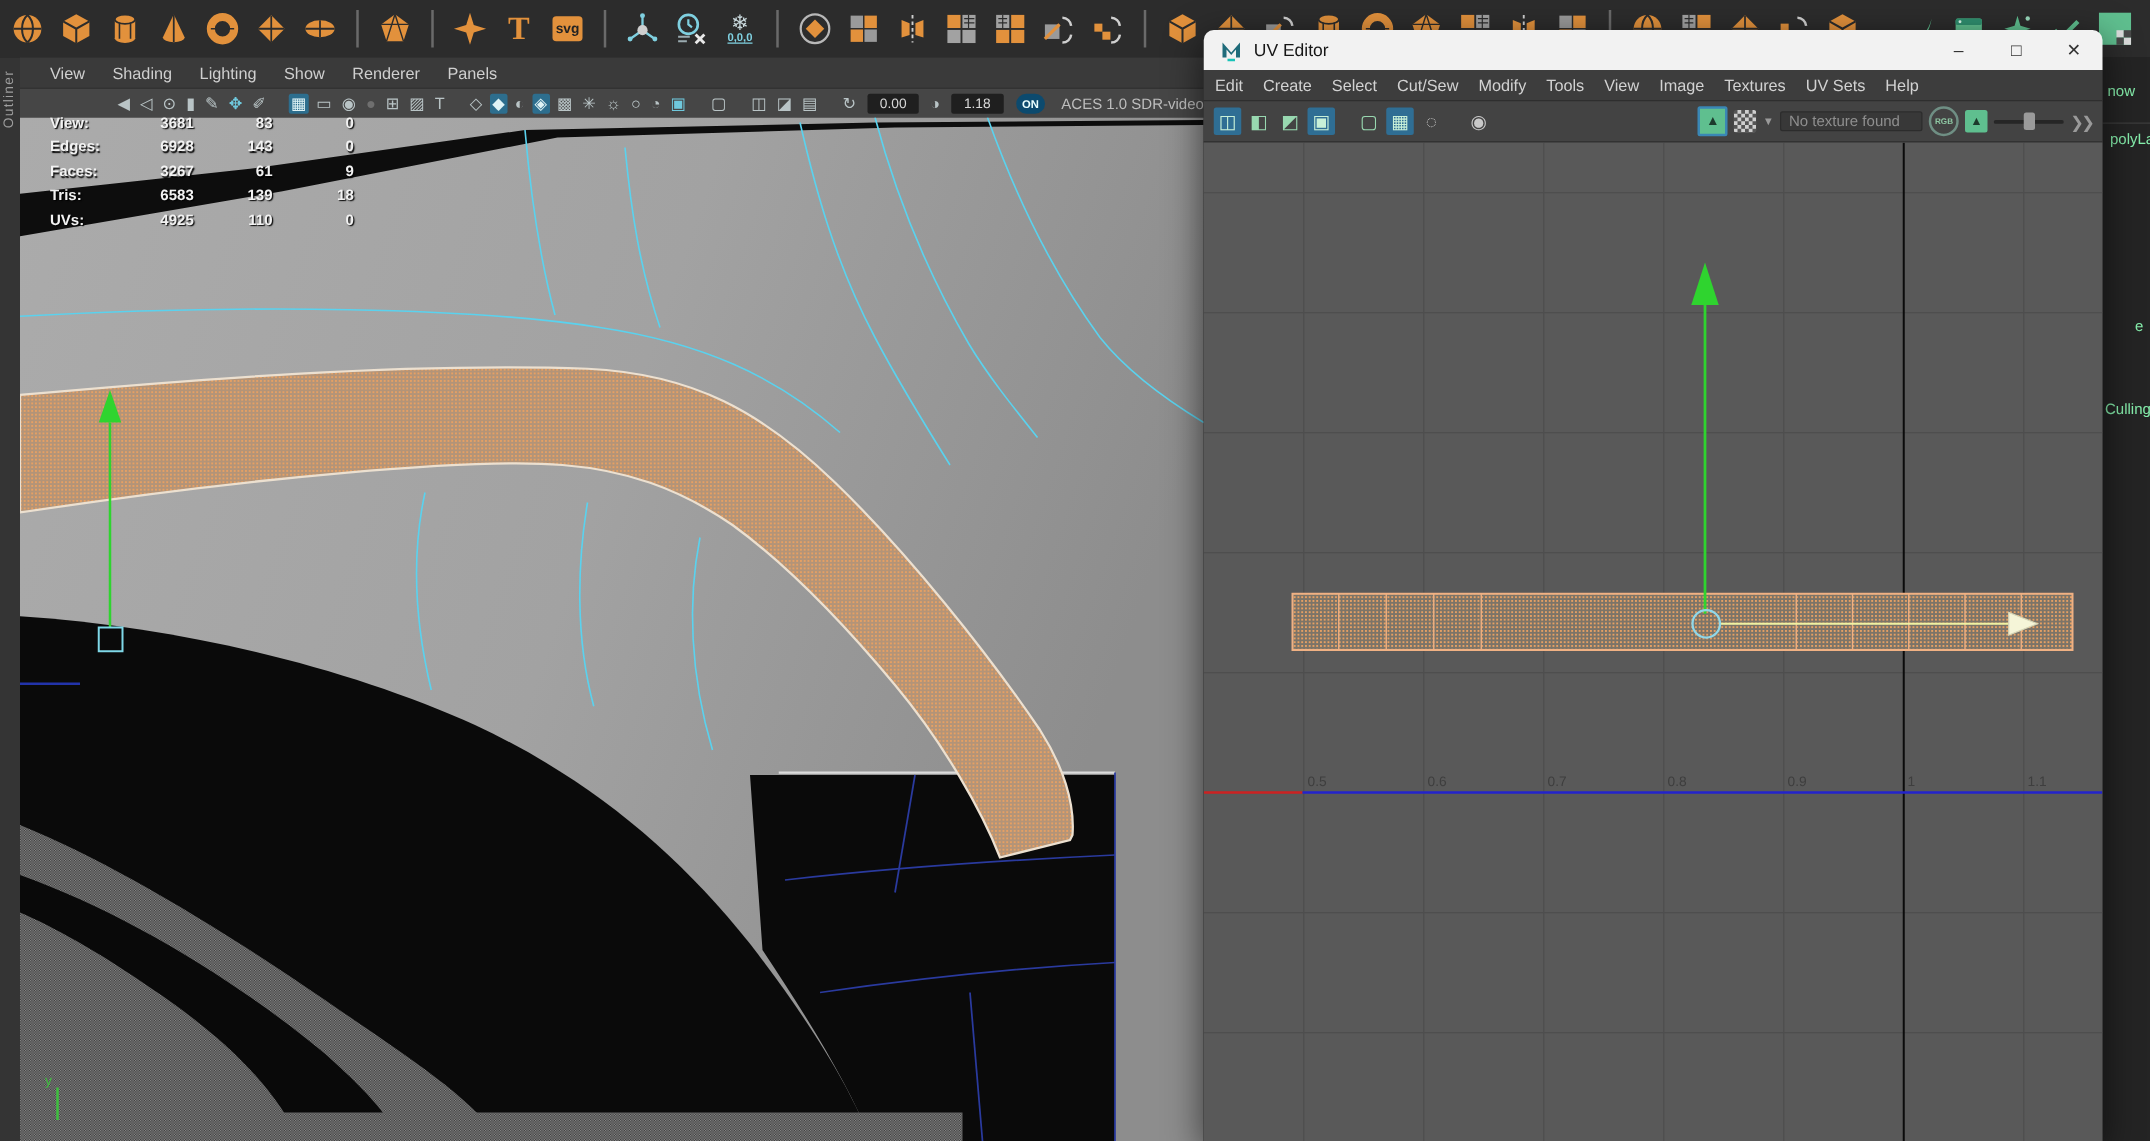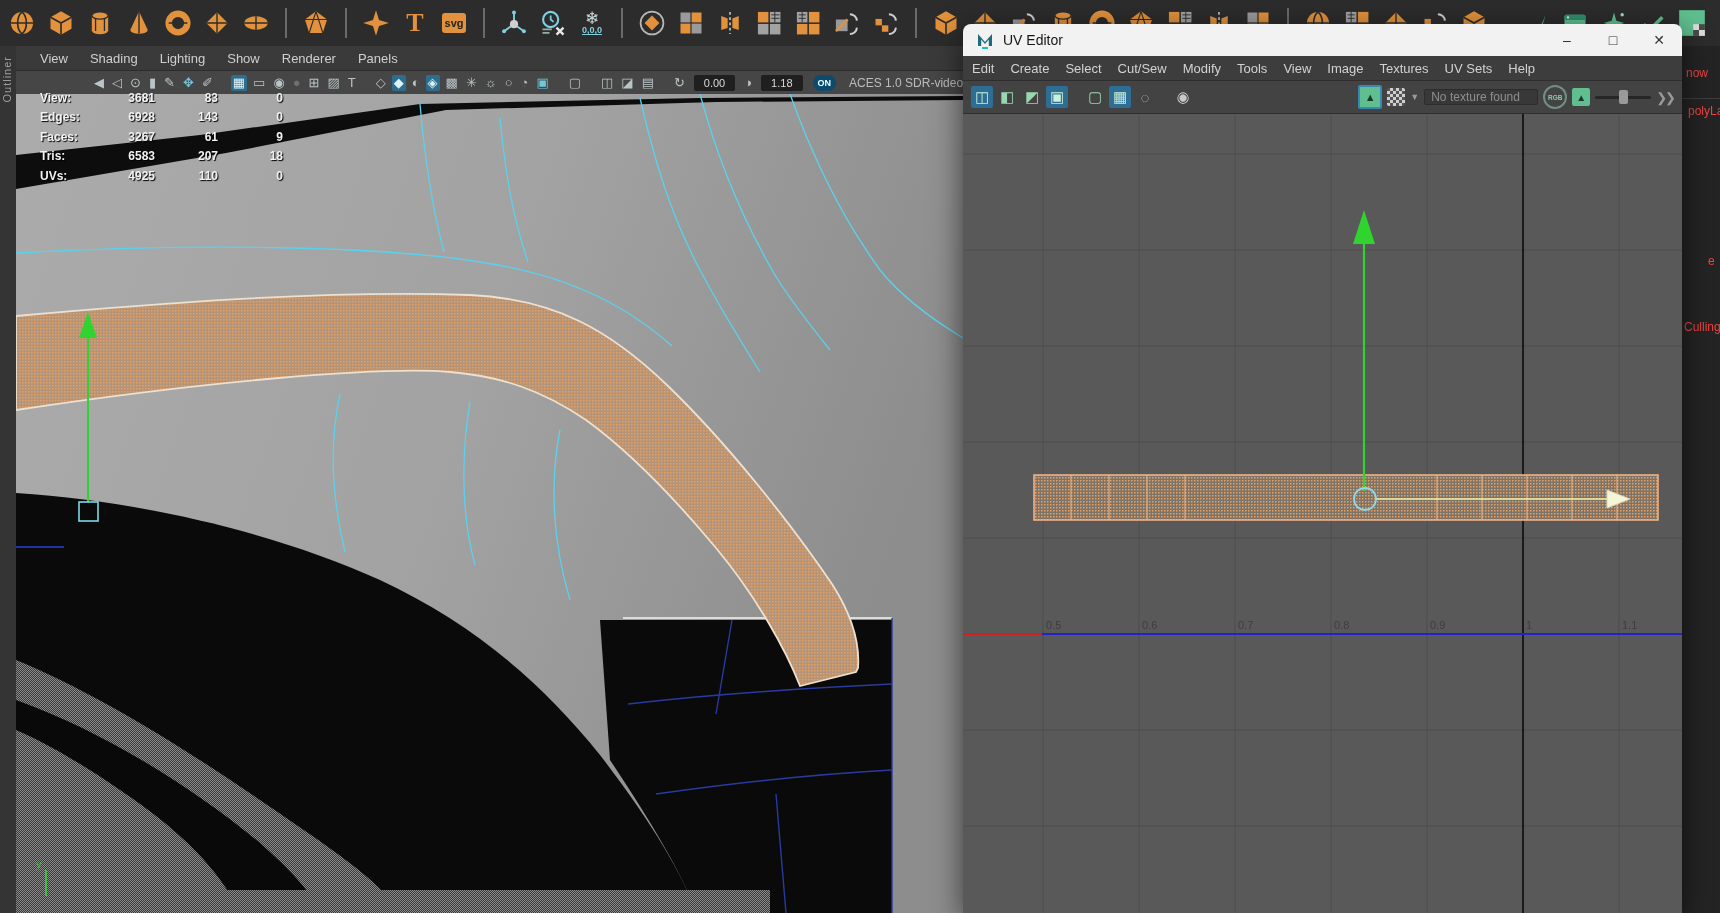--- a/index.html
+++ b/index.html
@@ -78,21 +78,21 @@
     justify-content:center;font-size:10px;color:#1c3a2c;}
   #dim-slider{position:relative;width:56px;height:20px;}
   #dim-slider .track{position:absolute;left:0;right:0;top:9px;height:3px;background:#262626;border-radius:2px;}
   #dim-slider .handle{position:absolute;left:24px;top:3px;width:9px;height:14px;background:#9a9a9a;border-radius:2px;}
   #ff-btn{color:#9a9a9a;font-size:13px;letter-spacing:-2px;}
   #uv-canvas{position:relative;flex:1;background:#595959;overflow:hidden;}
   #uv-canvas svg{position:absolute;inset:0;}
 
   
   #right-strip{position:absolute;left:1682px;top:46px;width:38px;height:867px;background:#242424;z-index:1;}
-  .frag{position:absolute;left:4px;color:#ef4444;font-size:12px;white-space:nowrap;}
+  .frag{position:absolute;left:4px;color:#86efac;font-size:12px;white-space:nowrap;}
   .frag-line{position:absolute;left:0;width:38px;height:1px;background:#3d3d3d;}
 </style>
 </head>
 <body>
 
 <svg width="0" height="0" style="position:absolute">
   <defs>
     <g id="sph">
         <circle cx="12" cy="12" r="9.5" fill="#e2913c"></circle>
         <path d="M2.5,12h19M12,2.5c-5,4.5-5,14.5,0,19M12,2.5c5,4.5 5,14.5 0,19" stroke="#2c2c2c" stroke-width="1.4" fill="none"></path>
@@ -558,21 +558,21 @@
         </div>
         <div class="hud-row">
           <span>Faces:</span>
           <span class="v">3267</span>
           <span class="v">61</span>
           <span class="v">9</span>
         </div>
         <div class="hud-row">
           <span>Tris:</span>
           <span class="v">6583</span>
-          <span class="v">207</span>
+          <span class="v">139</span>
           <span class="v">18</span>
         </div>
         <div class="hud-row">
           <span>UVs:</span>
           <span class="v">4925</span>
           <span class="v">110</span>
           <span class="v">0</span>
         </div>
       </div>
   </div>

